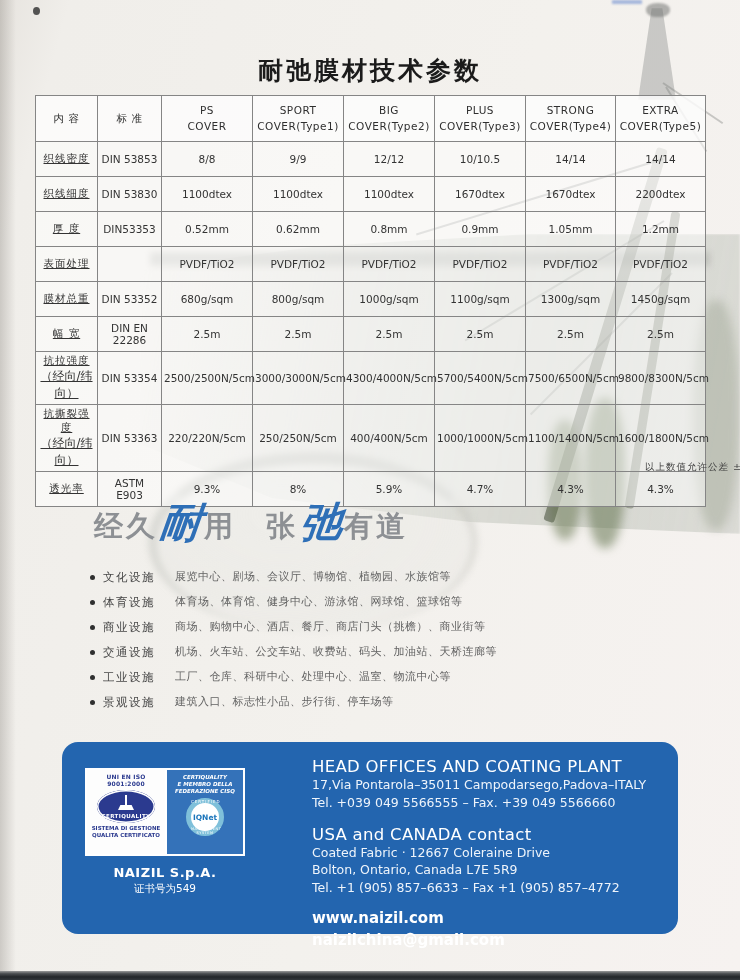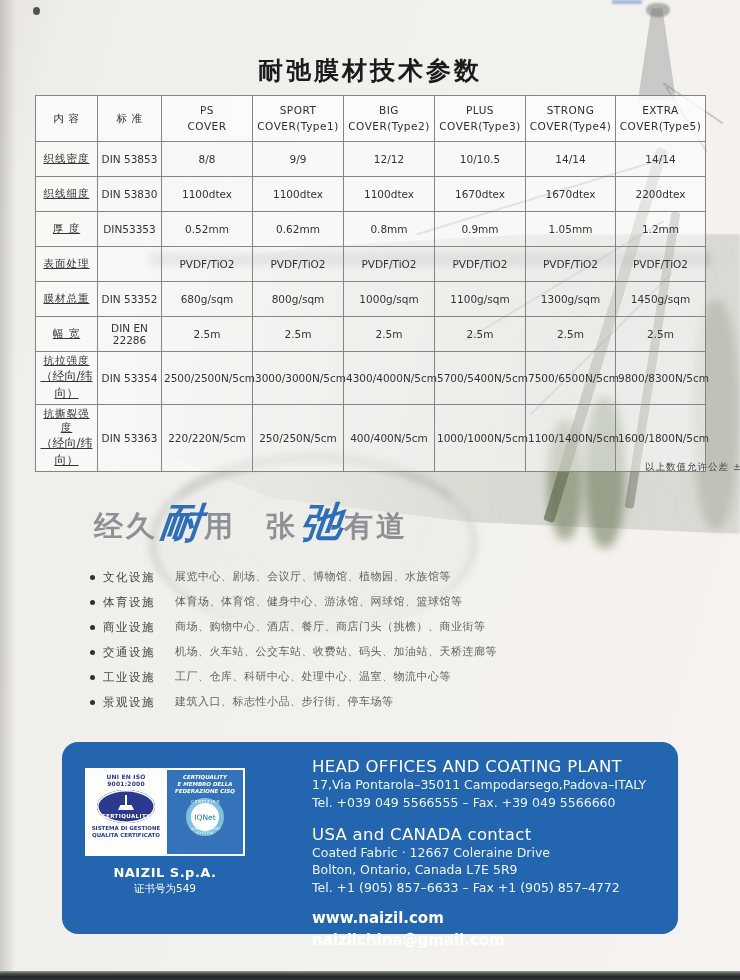--- a/index.html
+++ b/index.html
@@ -89,21 +89,21 @@
   .oval-text { position:absolute; left:0; right:0; bottom:4px; font-size:5.5px; font-weight:bold;
     color:#fff; letter-spacing:.4px; }
   .cert-sub { font-size:5.5px; font-weight:bold; line-height:1.3; white-space:pre-line; }
   .cert-right { width:50%; background:#3472b9; border-left:2px solid #fff; color:#fff;
     text-align:center; padding:4px 1px; }
   .iqnet-header { font-size:5.5px; font-weight:bold; font-style:italic; line-height:1.3; white-space:pre-line; }
   .iqnet-circle { position:relative; width:38px; height:38px; margin:3px auto 0; border-radius:50%;
     background:#fff; border:5px solid #7fc0da; }
   .iqnet-top { position:absolute; top:-4px; left:0; right:0; font-size:4px; color:#fff; letter-spacing:1px; }
   .iqnet-name { position:absolute; top:50%; left:0; right:0; transform:translateY(-50%);
-    font-size:7.5px; font-weight:normal; color:#1b75bb; }
+    font-size:7.5px; font-weight:bold; color:#1b75bb; }
   .iqnet-bottom { position:absolute; bottom:-4px; left:0; right:0; font-size:3.5px; color:#fff; letter-spacing:.5px; }
   .company { margin-top:9px; font-size:13px; font-weight:bold; letter-spacing:.5px; }
   .cert-line { font-size:10.5px; line-height:1.65; white-space:nowrap; }
   .footer-right { position:absolute; left:250px; top:15px; right:18px; }
   .f-title { font-size:16.5px; font-weight:normal; letter-spacing:.3px; }
   .f-line { font-size:12.5px; line-height:1.42; color:#eef4fb; }
   .mt { margin-top:13px; }
   .f-web { font-size:15px; font-weight:bold; line-height:1.45; }
   .web-block { margin-top:11px; }
   .scan-band { position:absolute; left:0; right:0; bottom:0; height:9px;
@@ -302,20 +302,33 @@
             </td>
             <td>DIN 53363</td>
             <td>220/220N/5cm</td>
             <td>250/250N/5cm</td>
             <td>400/400N/5cm</td>
             <td>1000/1000N/5cm</td>
             <td>1100/1400N/5cm</td>
             <td>1600/1800N/5cm</td>
           </tr>
 
+          <tr>
+            <td class="rowname">
+              <span class="row-name">透光率</span>
+              <span class="row-name2"></span>
+            </td>
+            <td>ASTM E903</td>
+            <td>9.3%</td>
+            <td>8%</td>
+            <td>5.9%</td>
+            <td>4.7%</td>
+            <td>4.3%</td>
+            <td>4.3%</td>
+          </tr>
 
       </tbody>
     </table>
 
     <div class="tolerance">以上数值允许公差 ±5%</div>
 
     <div class="slogan">
       <span class="slog-gray">经久</span>
       <span class="slog-accent">耐</span>
       <span class="slog-gray">用</span>

